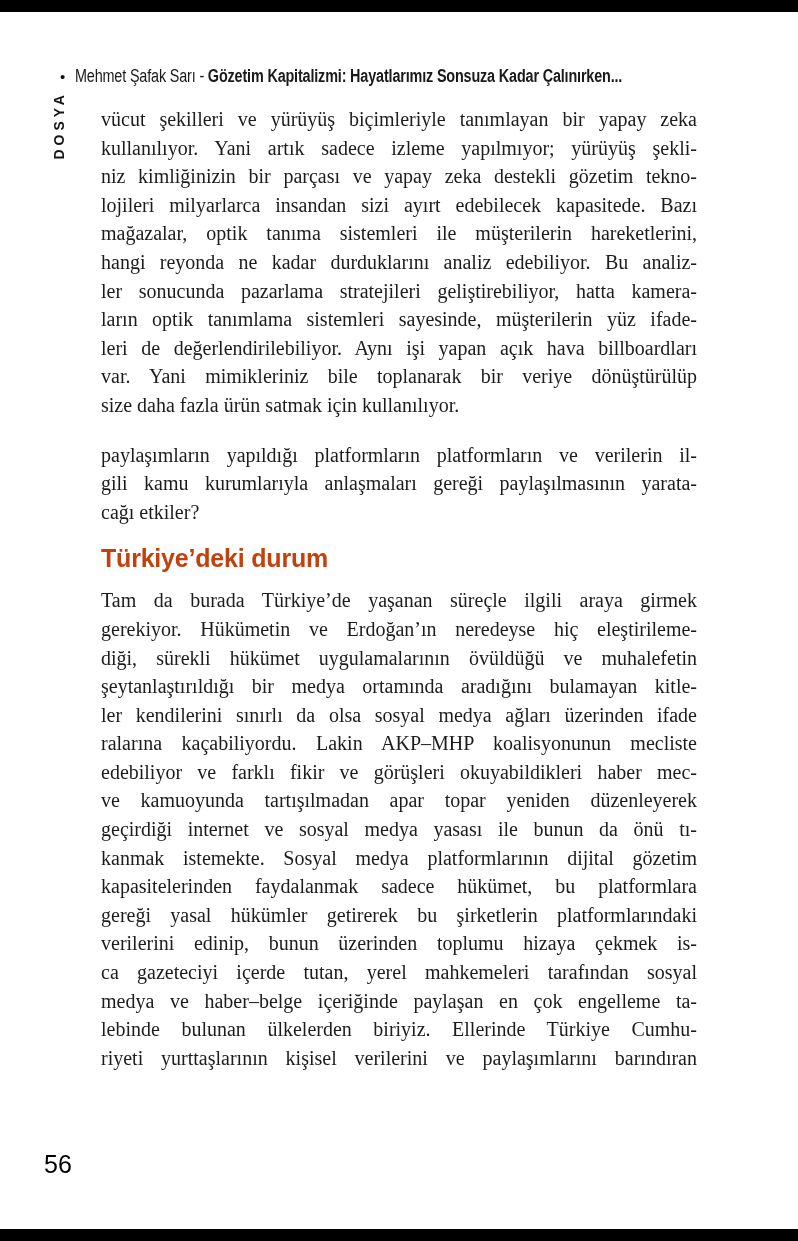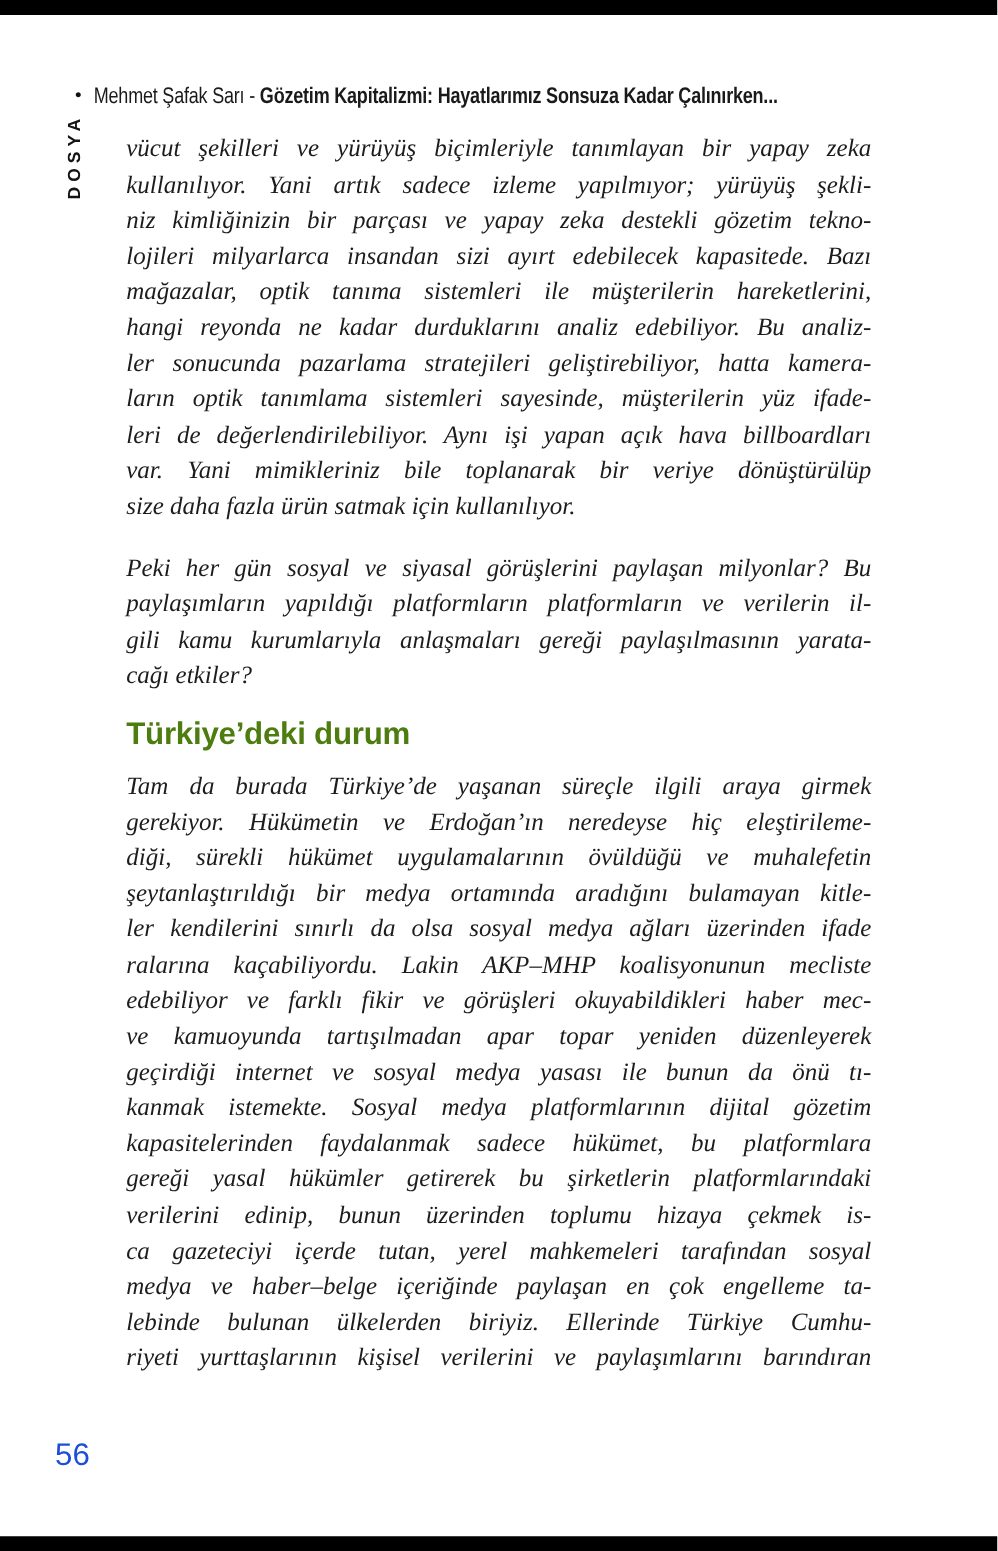--- a/index.html
+++ b/index.html
@@ -46,39 +46,38 @@
   }
 
   
   .text-column {
     position: absolute; left: 101px; top: 0; width: 596px;
     color: #1c1c1c;
   }
   .para {
     font-size: 20px; line-height: 28.6px;
     margin: 0;
-    font-style: italic;
   }
   .para .line { text-align: justify; }
   .para .line.jl { text-align-last: justify; }
   #para-1 { margin-top: 105px; }
   #para-2 { margin-top: 21px; }
   .section-heading {
     margin-top: 16px;
     font-family: "Liberation Sans", sans-serif;
     font-weight: 600; font-size: 25px; line-height: 32px;
     letter-spacing: -0.2px;
-    color: #4d7c0f;
+    color: #c2410c;
   }
   #para-3 { margin-top: 12px; }
 
   .page-number {
     position: absolute; left: 44px; top: 1150px;
     font-family: "Liberation Sans", sans-serif;
-    font-size: 25px; font-weight: 400; color: #1d4ed8;
+    font-size: 25px; font-weight: 400; color: #000000;
   }
 </style>
 </head>
 <body>
 
 <div class="edge-bar top"></div>
 
 <div class="running-header">
   <span class="bullet">•</span>
   <span class="header-text"><span class="header-author">Mehmet Şafak Sarı</span><span class="header-sep"> - </span><span class="header-title">Gözetim Kapitalizmi: Hayatlarımız Sonsuza Kadar Çalınırken...</span></span>
@@ -94,21 +93,20 @@
       <div class="line jl">lojileri milyarlarca insandan sizi ayırt edebilecek kapasitede. Bazı</div>
       <div class="line jl">mağazalar, optik tanıma sistemleri ile müşterilerin hareketlerini,</div>
       <div class="line jl">hangi reyonda ne kadar durduklarını analiz edebiliyor. Bu analiz-</div>
       <div class="line jl">ler sonucunda pazarlama stratejileri geliştirebiliyor, hatta kamera-</div>
       <div class="line jl">ların optik tanımlama sistemleri sayesinde, müşterilerin yüz ifade-</div>
       <div class="line jl">leri de değerlendirilebiliyor. Aynı işi yapan açık hava billboardları</div>
       <div class="line jl">var. Yani mimikleriniz bile toplanarak bir veriye dönüştürülüp</div>
       <div class="line">size daha fazla ürün satmak için kullanılıyor.</div>
     </div>
   <div class="para" id="para-2">
-      <div class="line jl">Peki her gün sosyal ve siyasal görüşlerini paylaşan milyonlar? Bu</div>
       <div class="line jl">paylaşımların yapıldığı platformların platformların ve verilerin il-</div>
       <div class="line jl">gili kamu kurumlarıyla anlaşmaları gereği paylaşılmasının yarata-</div>
       <div class="line">cağı etkiler?</div>
     </div>
   <div class="section-heading">Türkiye’deki durum</div>
   <div class="para" id="para-3">
       <div class="line jl">Tam da burada Türkiye’de yaşanan süreçle ilgili araya girmek</div>
       <div class="line jl">gerekiyor. Hükümetin ve Erdoğan’ın neredeyse hiç eleştirileme-</div>
       <div class="line jl">diği, sürekli hükümet uygulamalarının övüldüğü ve muhalefetin</div>
       <div class="line jl">şeytanlaştırıldığı bir medya ortamında aradığını bulamayan kitle-</div>

